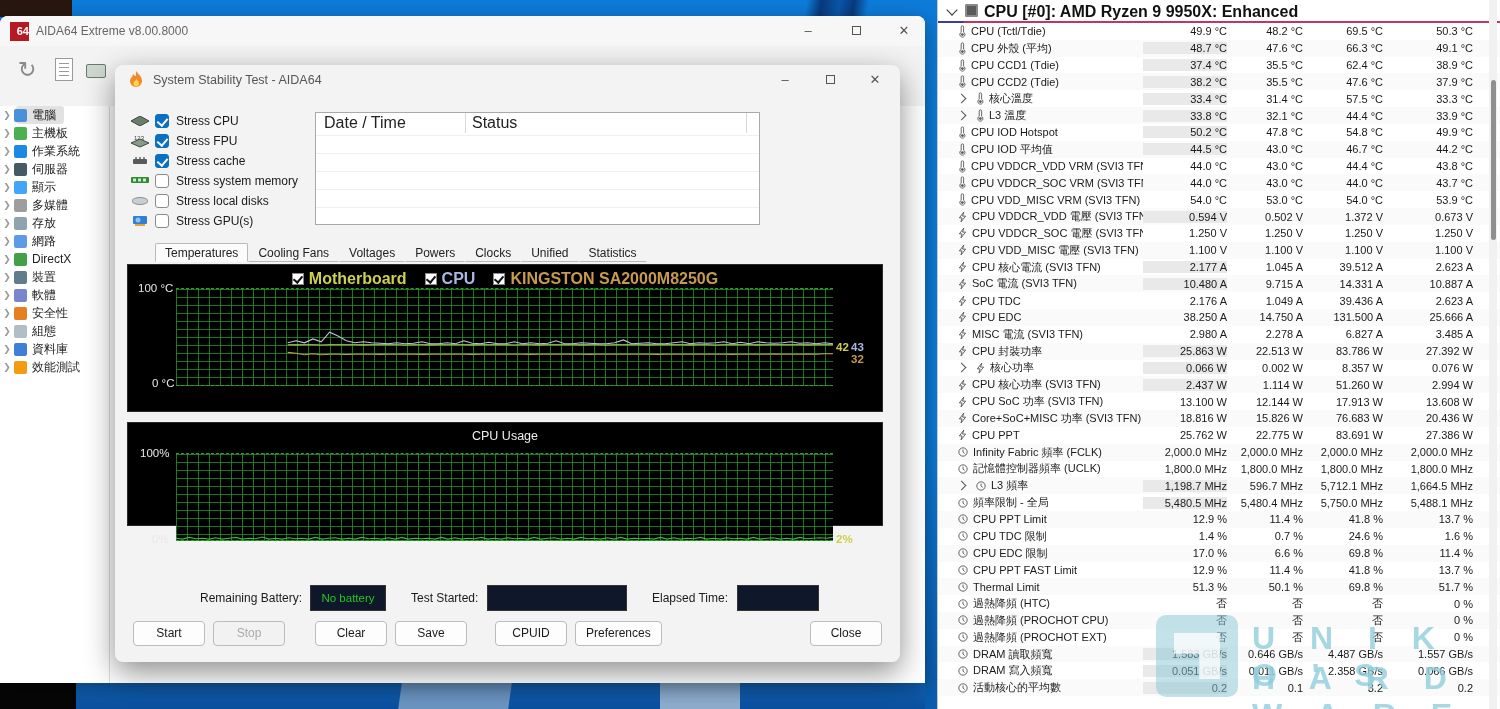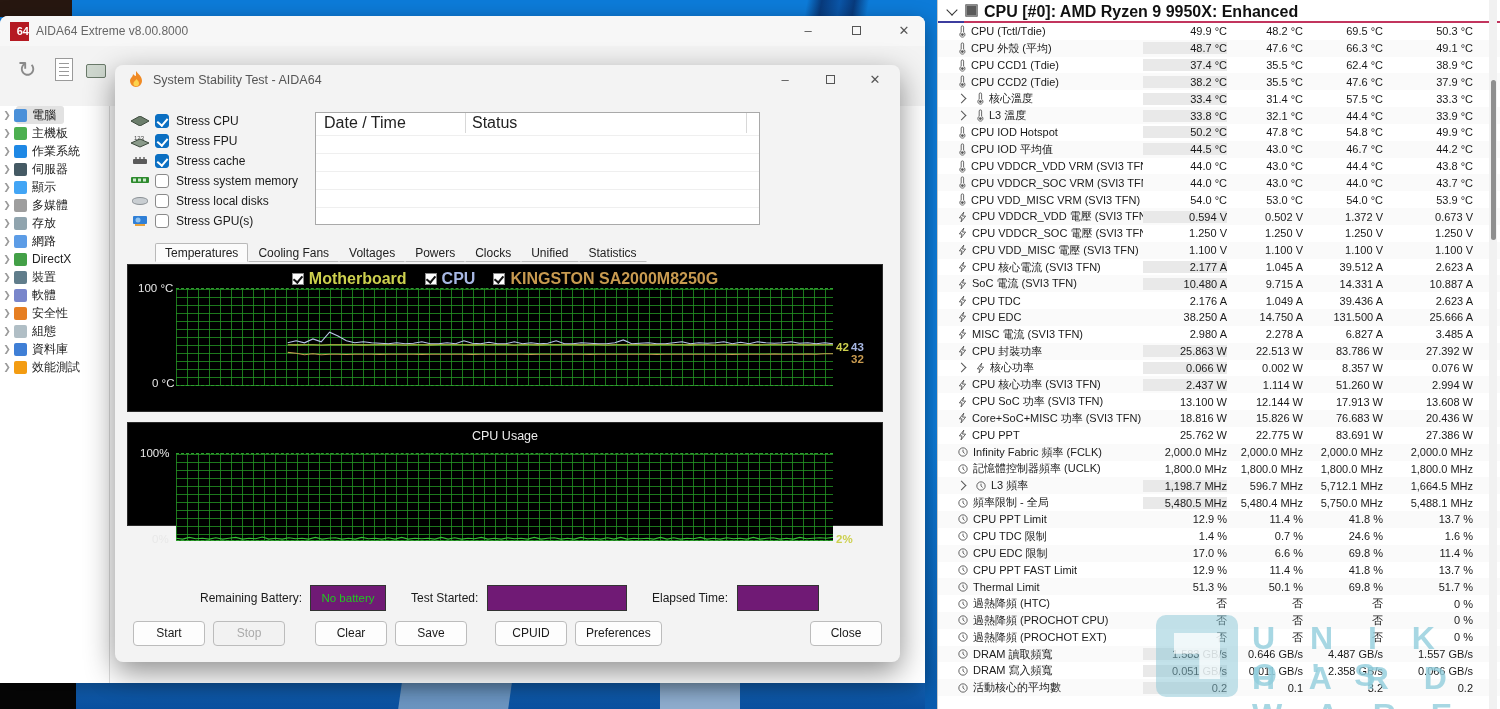--- a/index.html
+++ b/index.html
@@ -89,21 +89,21 @@
       repeating-linear-gradient(to bottom, rgba(36,150,36,.8) 0 1px, transparent 1px 8px);
     border-top:1px dashed #2f9f2f; border-bottom:1px dashed #2f9f2f; }
   #graph-temp .plot { top:23px; width:657px; height:98px; }
   #graph-usage .plot { top:30px; width:657px; height:88px; }
   .plot svg { position:absolute; left:0; top:0; }
   .ax { position:absolute; color:#e8e8e8; font-size:11.5px; }
   .endlab { position:absolute; font-size:11.5px; font-weight:bold; }
 
   .statusbar { position:absolute; left:0; top:518px; width:100%; height:30px; font-size:12px; color:#1a1a1a; }
   .sb-lab { position:absolute; top:8px; }
-  .blackbox { position:absolute; top:2px; height:26px; background:#701a75; border:1px solid #333; }
+  .blackbox { position:absolute; top:2px; height:26px; background:#0f172a; border:1px solid #333; }
   #battery-box { left:195px; width:76px; color:#22c522; font-size:11.5px; text-align:center; line-height:24px; }
   #teststart-box { left:372px; width:140px; }
   #elapsed-box { left:622px; width:82px; }
 
   #sst-buttons { position:absolute; left:18px; top:556px; width:749px; display:flex; }
   .btn { height:25px; min-width:72px; background:#fdfdfd; border:1px solid #bcbcbc; border-radius:4px;
     font-size:12px; color:#1a1a1a; text-align:center; line-height:23px; padding:0 10px; }
   .btn + .btn { margin-left:8px; }
   .btn.disabled { color:#aaa; background:#f2f2f2; }
   #sst-buttons .btn:nth-child(3) { margin-left:30px; }

